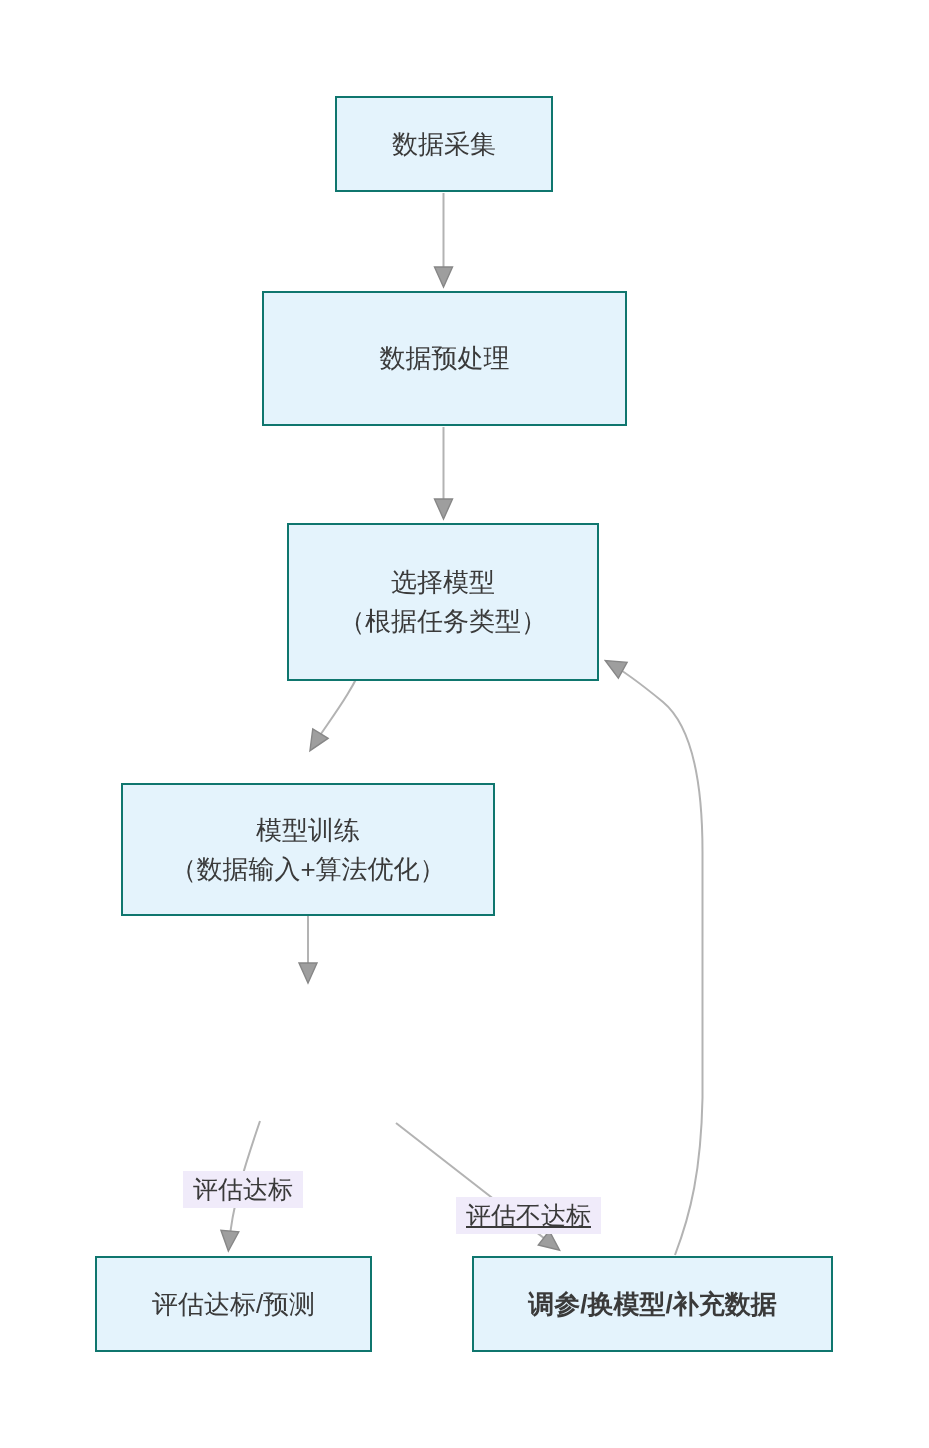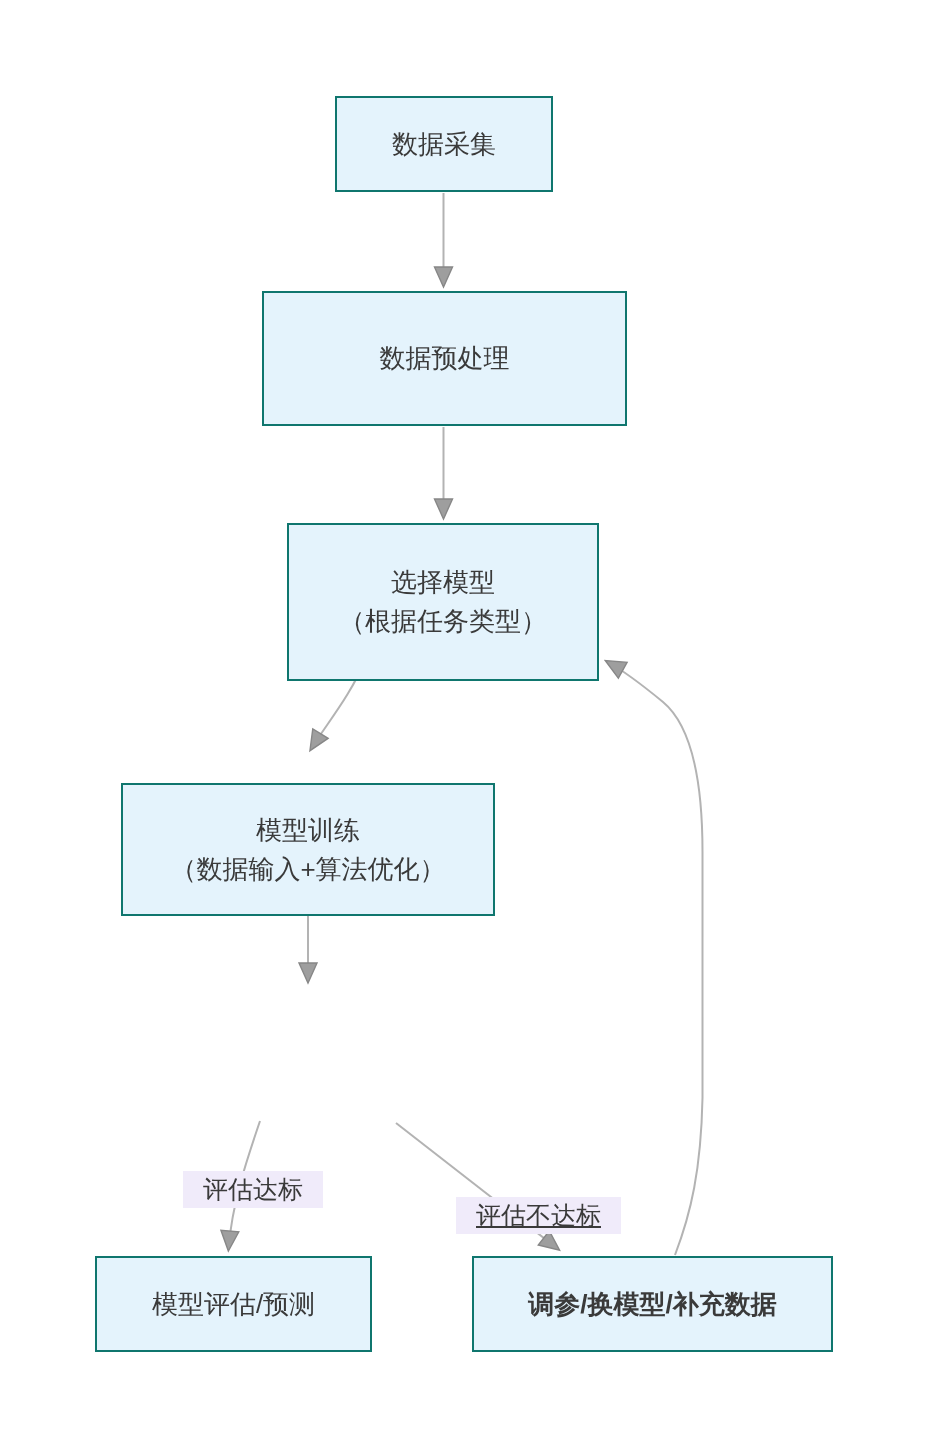--- a/index.html
+++ b/index.html
@@ -45,21 +45,21 @@
   .n-deploy    { left: 95px;  top: 1256px; width: 277px; height: 96px; }
   .n-tune      { left: 472px; top: 1256px; width: 361px; height: 96px; font-weight: bold; }
 
   .edge-label {
     position: absolute;
     box-sizing: border-box;
     background: #F0EBFA;
     color: #3A3A3A;
     font-size: 25px;
     line-height: 37px;
-    padding: 0 20px;
+    padding: 0 10px;
     white-space: nowrap;
     z-index: 2;
   }
   .l-pass { left: 183px; top: 1171px; }
   .l-fail { left: 456px; top: 1197px; text-decoration: underline; }
 </style>
 </head>
 <body>
 
 <div class="canvas">
@@ -94,21 +94,21 @@
     <span>（根据任务类型）</span>
   </div>
 
   <div class="node n-train">
     <span>模型训练</span>
     <span>（数据输入+算法优化）</span>
   </div>
 
 
   <div class="node n-deploy">
-    <span>模型评估/预测</span>
+    <span>评估达标/预测</span>
   </div>
 
   <div class="node n-tune">
     <span>调参/换模型/补充数据</span>
   </div>
 
   <div class="edge-label l-pass">评估达标</div>
 
   <div class="edge-label l-fail">评估不达标</div>
 

